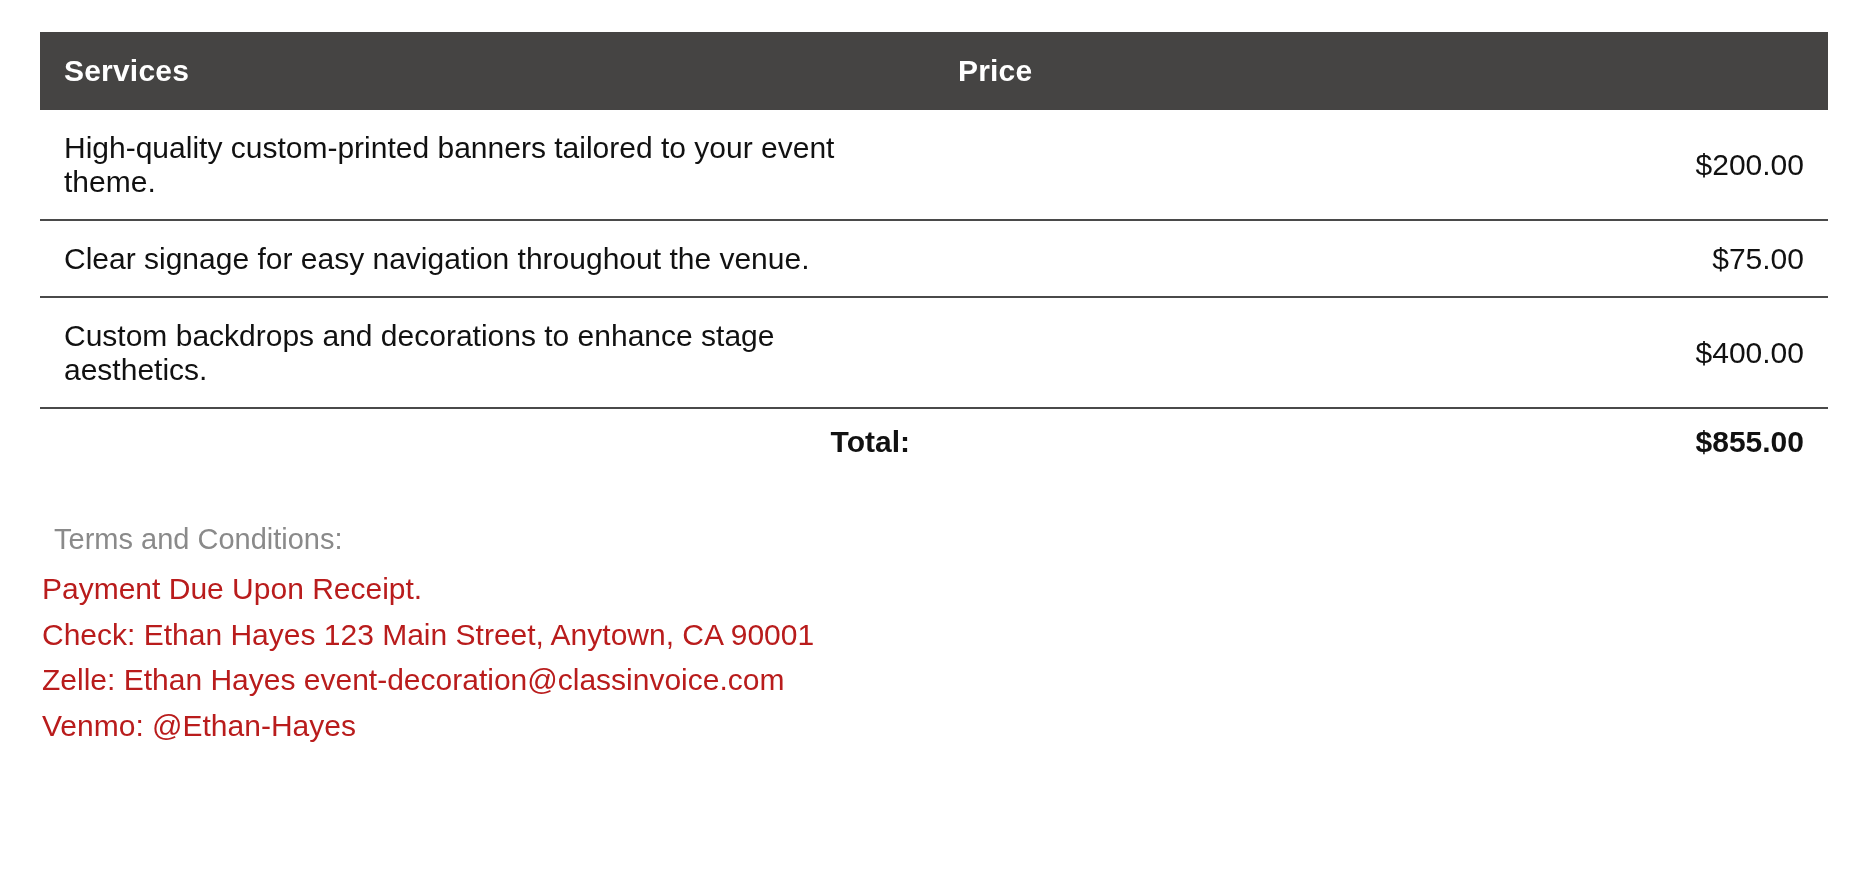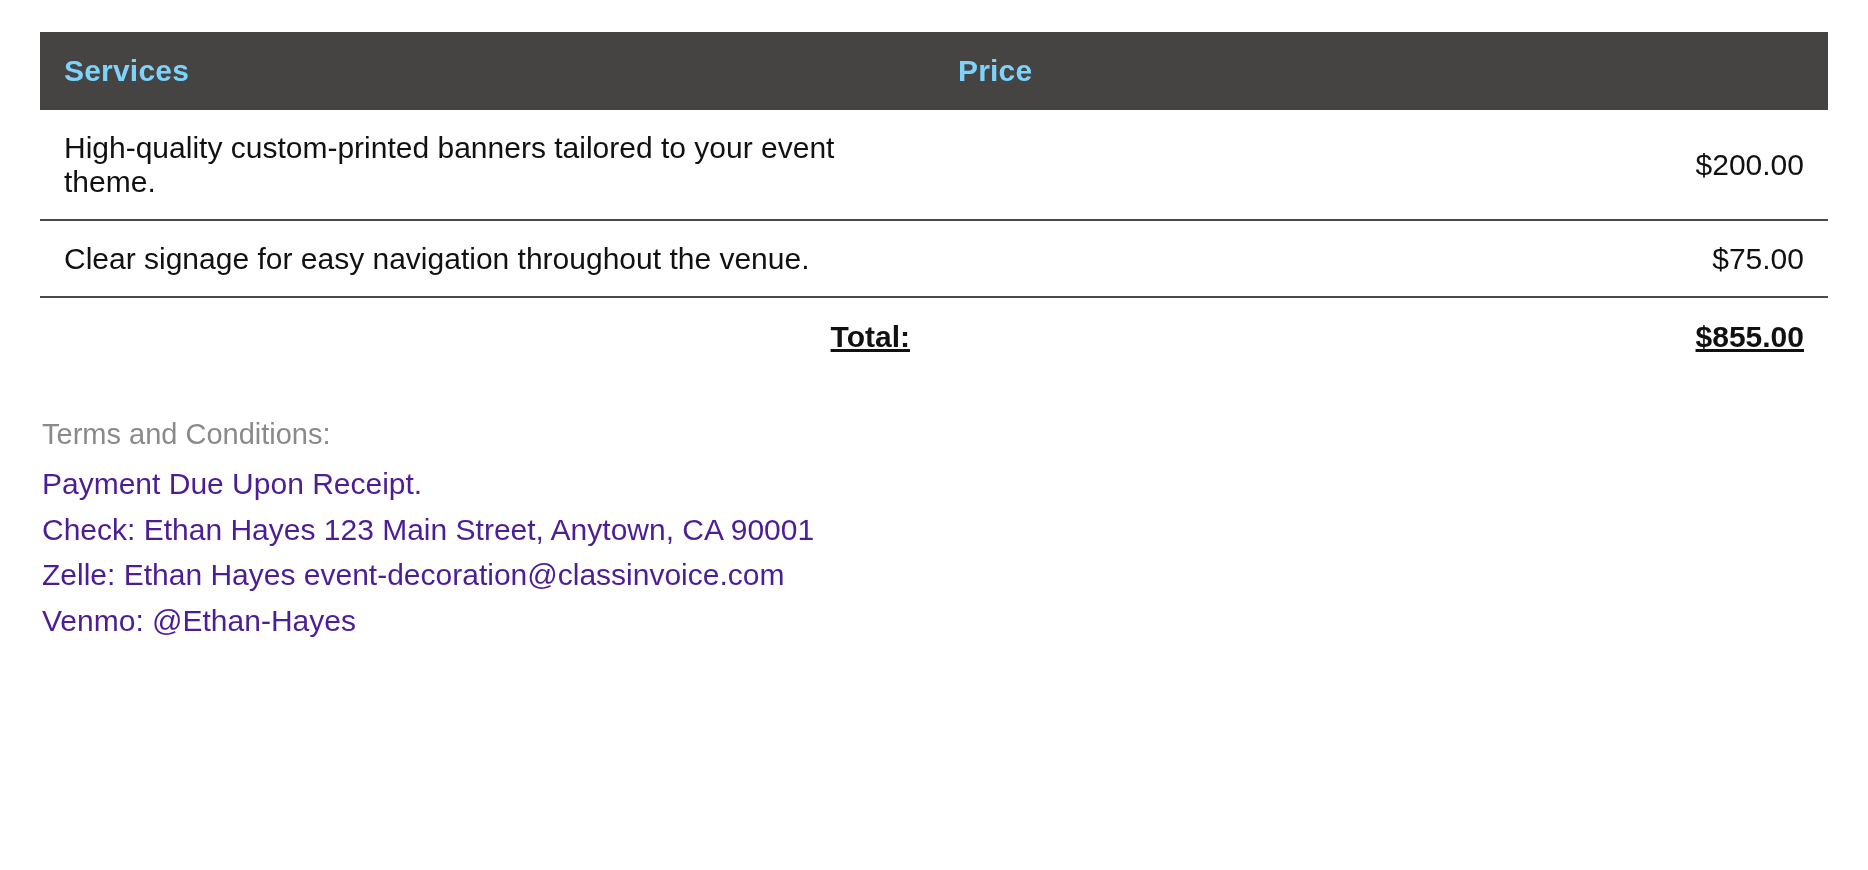--- a/index.html
+++ b/index.html
@@ -23,21 +23,21 @@
 
   
   table.services-table {
     width: 100%;
     border-collapse: collapse;
     table-layout: fixed;
   }
 
   table.services-table thead th {
     background: #454443;
-    color: #7dd3fc;
+    color: #ffffff;
     font-size: 30px;
     font-weight: bold;
     padding: 22px 24px;
     text-align: left;
     letter-spacing: 0.2px;
   }
   table.services-table thead th.price-col {
     text-align: left;
   }
 
@@ -49,23 +49,22 @@
     color: #111111;
     vertical-align: middle;
   }
   table.services-table tbody td.price-cell {
     text-align: right;
     white-space: nowrap;
   }
 
   table.services-table tbody tr.total-row td {
     border-bottom: none;
-    padding-top: 22px;
+    padding-top: 16px;
     font-weight: bold;
-    text-decoration: underline;
   }
   td.total-label {
     text-align: right;
     font-size: 30px;
     font-weight: bold;
   }
   td.total-value {
     text-align: right;
     font-size: 32px;
     font-weight: bold;
@@ -74,24 +73,25 @@
 
   
   .terms-block {
     margin-top: 44px;
     padding: 0 2px;
   }
   .terms-heading {
     font-size: 29px;
     color: #8a8a8a;
     margin-bottom: 10px;
+    margin-left: 12px;
   }
   .terms-line {
     font-size: 30px;
-    color: #4c1d95;
+    color: #b91c1c;
     line-height: 1.52;
   }
 </style>
 </head>
 <body>
 
 <div class="invoice-wrap">
 
   <table class="services-table">
     <thead>
@@ -102,20 +102,24 @@
     </thead>
     <tbody>
       <tr>
         <td>High-quality custom-printed banners tailored to your event theme.</td>
         <td class="price-cell">$200.00</td>
       </tr>
       <tr>
         <td>Clear signage for easy navigation throughout the venue.</td>
         <td class="price-cell">$75.00</td>
       </tr>
+      <tr>
+        <td>Custom backdrops and decorations to enhance stage aesthetics.</td>
+        <td class="price-cell">$400.00</td>
+      </tr>
       <tr class="total-row">
         <td class="total-label">Total:</td>
         <td class="total-value">$855.00</td>
       </tr>
     </tbody>
   </table>
 
   <div class="terms-block">
     <div class="terms-heading">Terms and Conditions:</div>
     <div class="terms-line">Payment Due Upon Receipt.</div>

